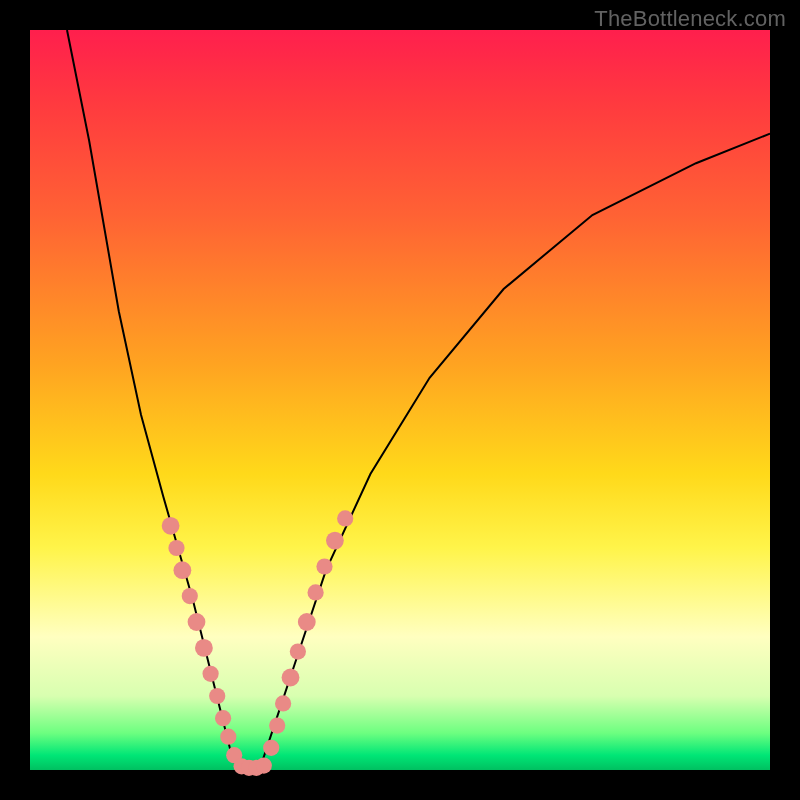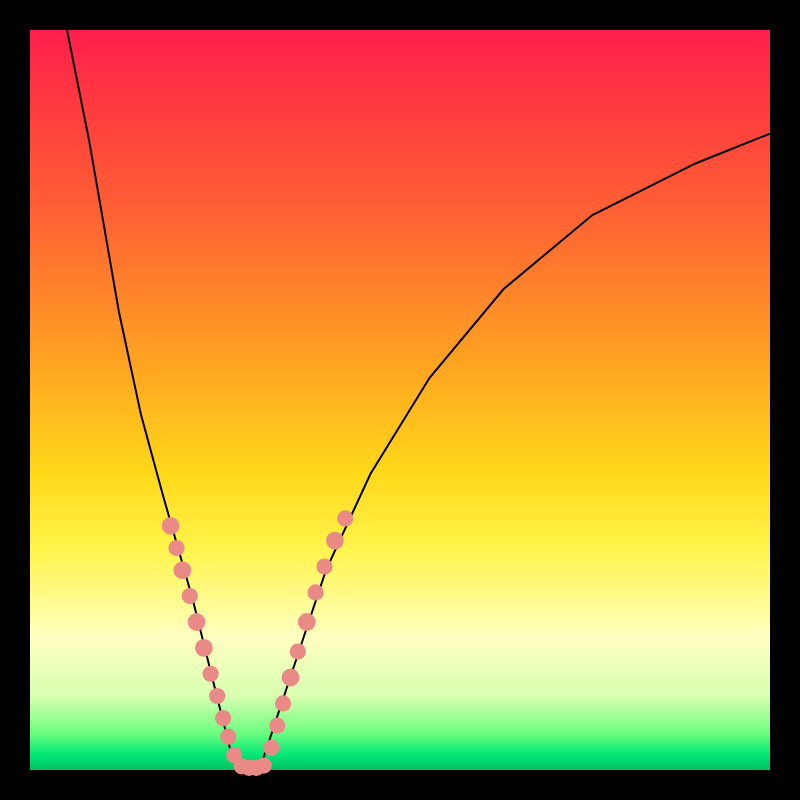--- a/index.html
+++ b/index.html
@@ -64,20 +64,21 @@
   }
   .marker {
     fill: #e98a86;
     stroke: none;
   }
 </style>
 </head>
 <body>
 
 <div class="frame">
+  <div class="watermark">TheBottleneck.com</div>
   <div class="plot-area">
     <svg class="curves" viewBox="0 0 740 740">
       <path id="left-branch" class="curve" d="M37.0 0.0 L59.2 111.0 L88.8 281.2 L111.0 384.8 L133.2 466.2 L148.0 518.0 L162.8 569.8 L177.6 629.0 L188.7 673.4 L199.8 717.8 L207.2 740.0"></path>
       <path id="right-branch" class="curve" d="M229.4 740.0 L244.2 695.6 L266.4 629.0 L296.0 540.2 L340.4 444.0 L399.6 347.8 L473.6 259.0 L562.4 185.0 L666.0 133.2 L740.0 103.6"></path>
       <g id="markers">
           <circle cx="140.6" cy="495.8" r="8.9" class="marker"></circle>
           <circle cx="146.5" cy="518.0" r="8.1" class="marker"></circle>
           <circle cx="152.4" cy="540.2" r="8.9" class="marker"></circle>
           <circle cx="159.8" cy="566.1" r="8.1" class="marker"></circle>
           <circle cx="166.5" cy="592.0" r="8.9" class="marker"></circle>

